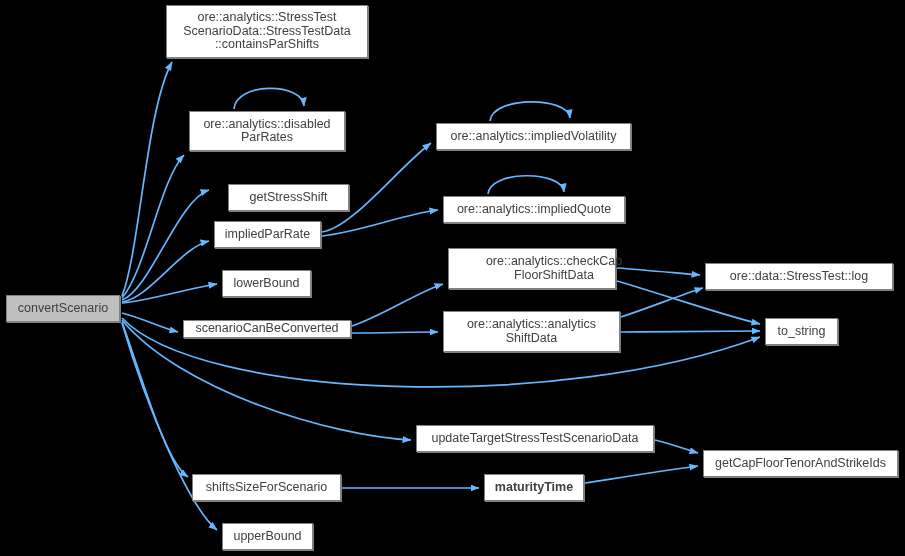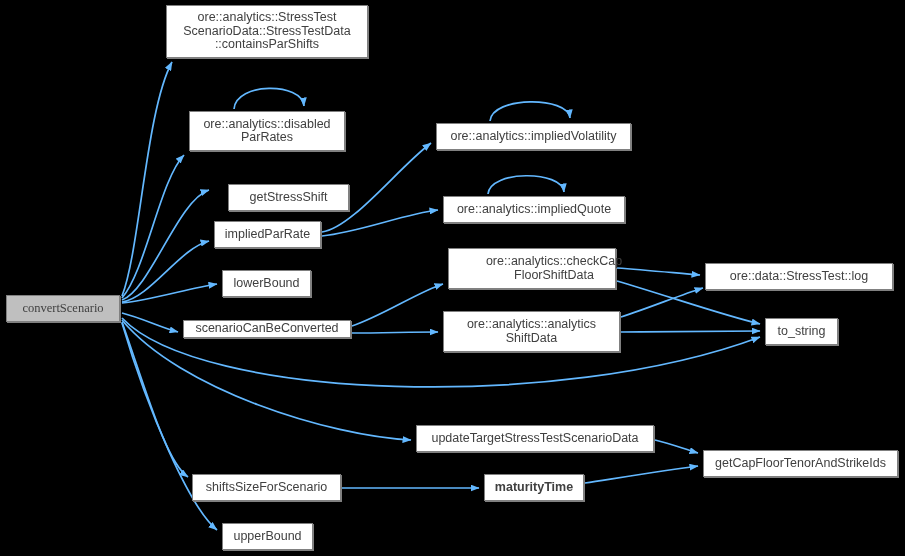--- a/index.html
+++ b/index.html
@@ -75,21 +75,21 @@
       <div class="node" style="left: 189px; top: 111px; width: 156px; height: 40px;">ore::analytics::disabled
 ParRates</div>
       <div class="node" style="left: 436px; top: 123px; width: 195px; height: 27px;">ore::analytics::impliedVolatility</div>
       <div class="node" style="left: 228px; top: 172px; width: 121px; height: 27px; margin-top: 12px;">getStressShift</div>
       <div class="node" style="left: 443px; top: 196px; width: 182px; height: 27px;">ore::analytics::impliedQuote</div>
       <div class="node" style="left: 214px; top: 221px; width: 107px; height: 27px;">impliedParRate</div>
       <div class="node" style="left: 448px; top: 248px; width: 168px; height: 41px; padding-left: 44px;">ore::analytics::checkCap
 FloorShiftData</div>
       <div class="node" style="left: 705px; top: 263px; width: 188px; height: 27px;">ore::data::StressTest::log</div>
       <div class="node" style="left: 222px; top: 270px; width: 89px; height: 27px; text-align: center;">lowerBound</div>
-      <div class="node highlight" style="left: 6px; top: 295px; width: 114px; height: 27px; font-family: Liberation Serif, serif;">convertScenario</div>
+      <div class="node highlight" style="left: 6px; top: 295px; width: 114px; height: 27px;">convertScenario</div>
       <div class="node" style="left: 443px; top: 311px; width: 177px; height: 41px;">ore::analytics::analytics
 ShiftData</div>
       <div class="node" style="left: 183px; top: 320px; width: 168px; height: 18px;">scenarioCanBeConverted</div>
       <div class="node" style="left: 765px; top: 318px; width: 73px; height: 27px;">to_string</div>
       <div class="node" style="left: 416px; top: 425px; width: 238px; height: 27px;">updateTargetStressTestScenarioData</div>
       <div class="node" style="left: 703px; top: 450px; width: 195px; height: 27px;">getCapFloorTenorAndStrikeIds</div>
       <div class="node" style="left: 192px; top: 474px; width: 149px; height: 27px;">shiftsSizeForScenario</div>
       <div class="node" style="left: 484px; top: 474px; width: 100px; height: 27px; font-weight: bold;">maturityTime</div>
       <div class="node" style="left: 222px; top: 523px; width: 91px; height: 27px;">upperBound</div>
     </div>

